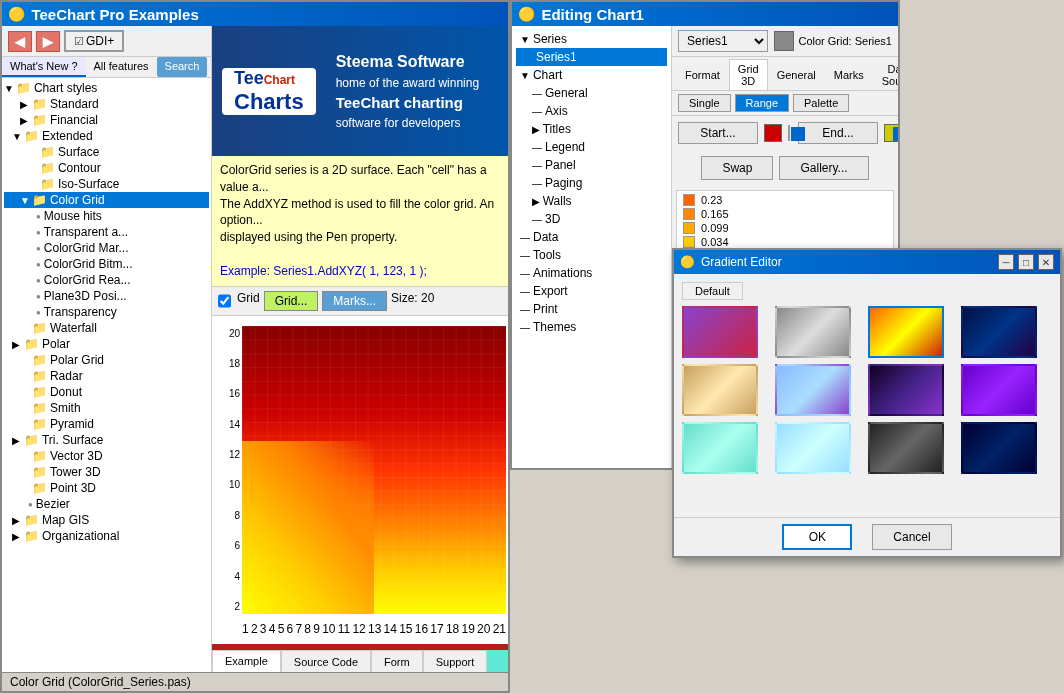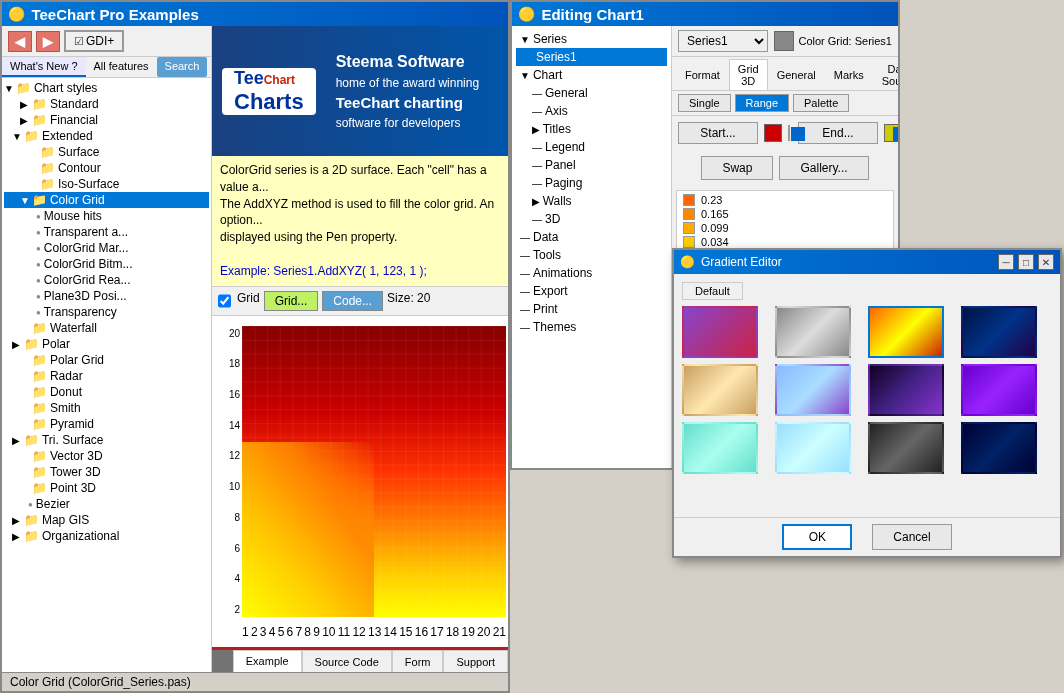--- a/index.html
+++ b/index.html
@@ -120,23 +120,22 @@
     .chart-btn.blue { background: #5a9fd4; color: white; }
 
     .chart-area {
       flex: 1;
       background: white;
       position: relative;
       overflow: hidden;
     }
 
     .bottom-tabs {
-      display: flex; background: #737373;
-      border-top: 3px solid #b91c1c;
-      justify-content: flex-end;
+      display: flex; background: #5eead4;
+      border-top: 6px solid #b91c1c;
     }
     .bottom-tab {
       padding: 4px 12px;
       cursor: pointer;
       border: 1px solid #ccc;
       border-bottom: none;
       background: #f0f0f0;
       font-size: 11px;
     }
     .bottom-tab.active { background: white; border-bottom: 1px solid white; }
@@ -540,21 +539,21 @@
 
       <div class="info-box">
         <div>ColorGrid series is a 2D surface. Each "cell" has a value a...<br>The AddXYZ method is used to fill the color grid. An option...<br>displayed using the Pen property.</div>
         <div><br><span class="info-code">Example: Series1.AddXYZ( 1, 123, 1 );</span></div>
       </div>
 
       <div class="chart-toolbar">
         <input type="checkbox" checked="" style="">
         <span>Grid</span>
         <button class="chart-btn">Grid...</button>
-        <button class="chart-btn blue">Code...</button>
+        <button class="chart-btn blue">Marks...</button>
         <span>Size: 20</span>
       </div>
 
       <div class="chart-area">
 
         <div style="position:absolute; left:2px; top:10px; bottom:30px; width:28px; display:flex; flex-direction:column; justify-content:space-between; align-items:flex-end; padding:2px;">
           <span style="font-size:10px;">20</span>
           <span style="font-size:10px;">18</span>
           <span style="font-size:10px;">16</span>
           <span style="font-size:10px;">14</span>

